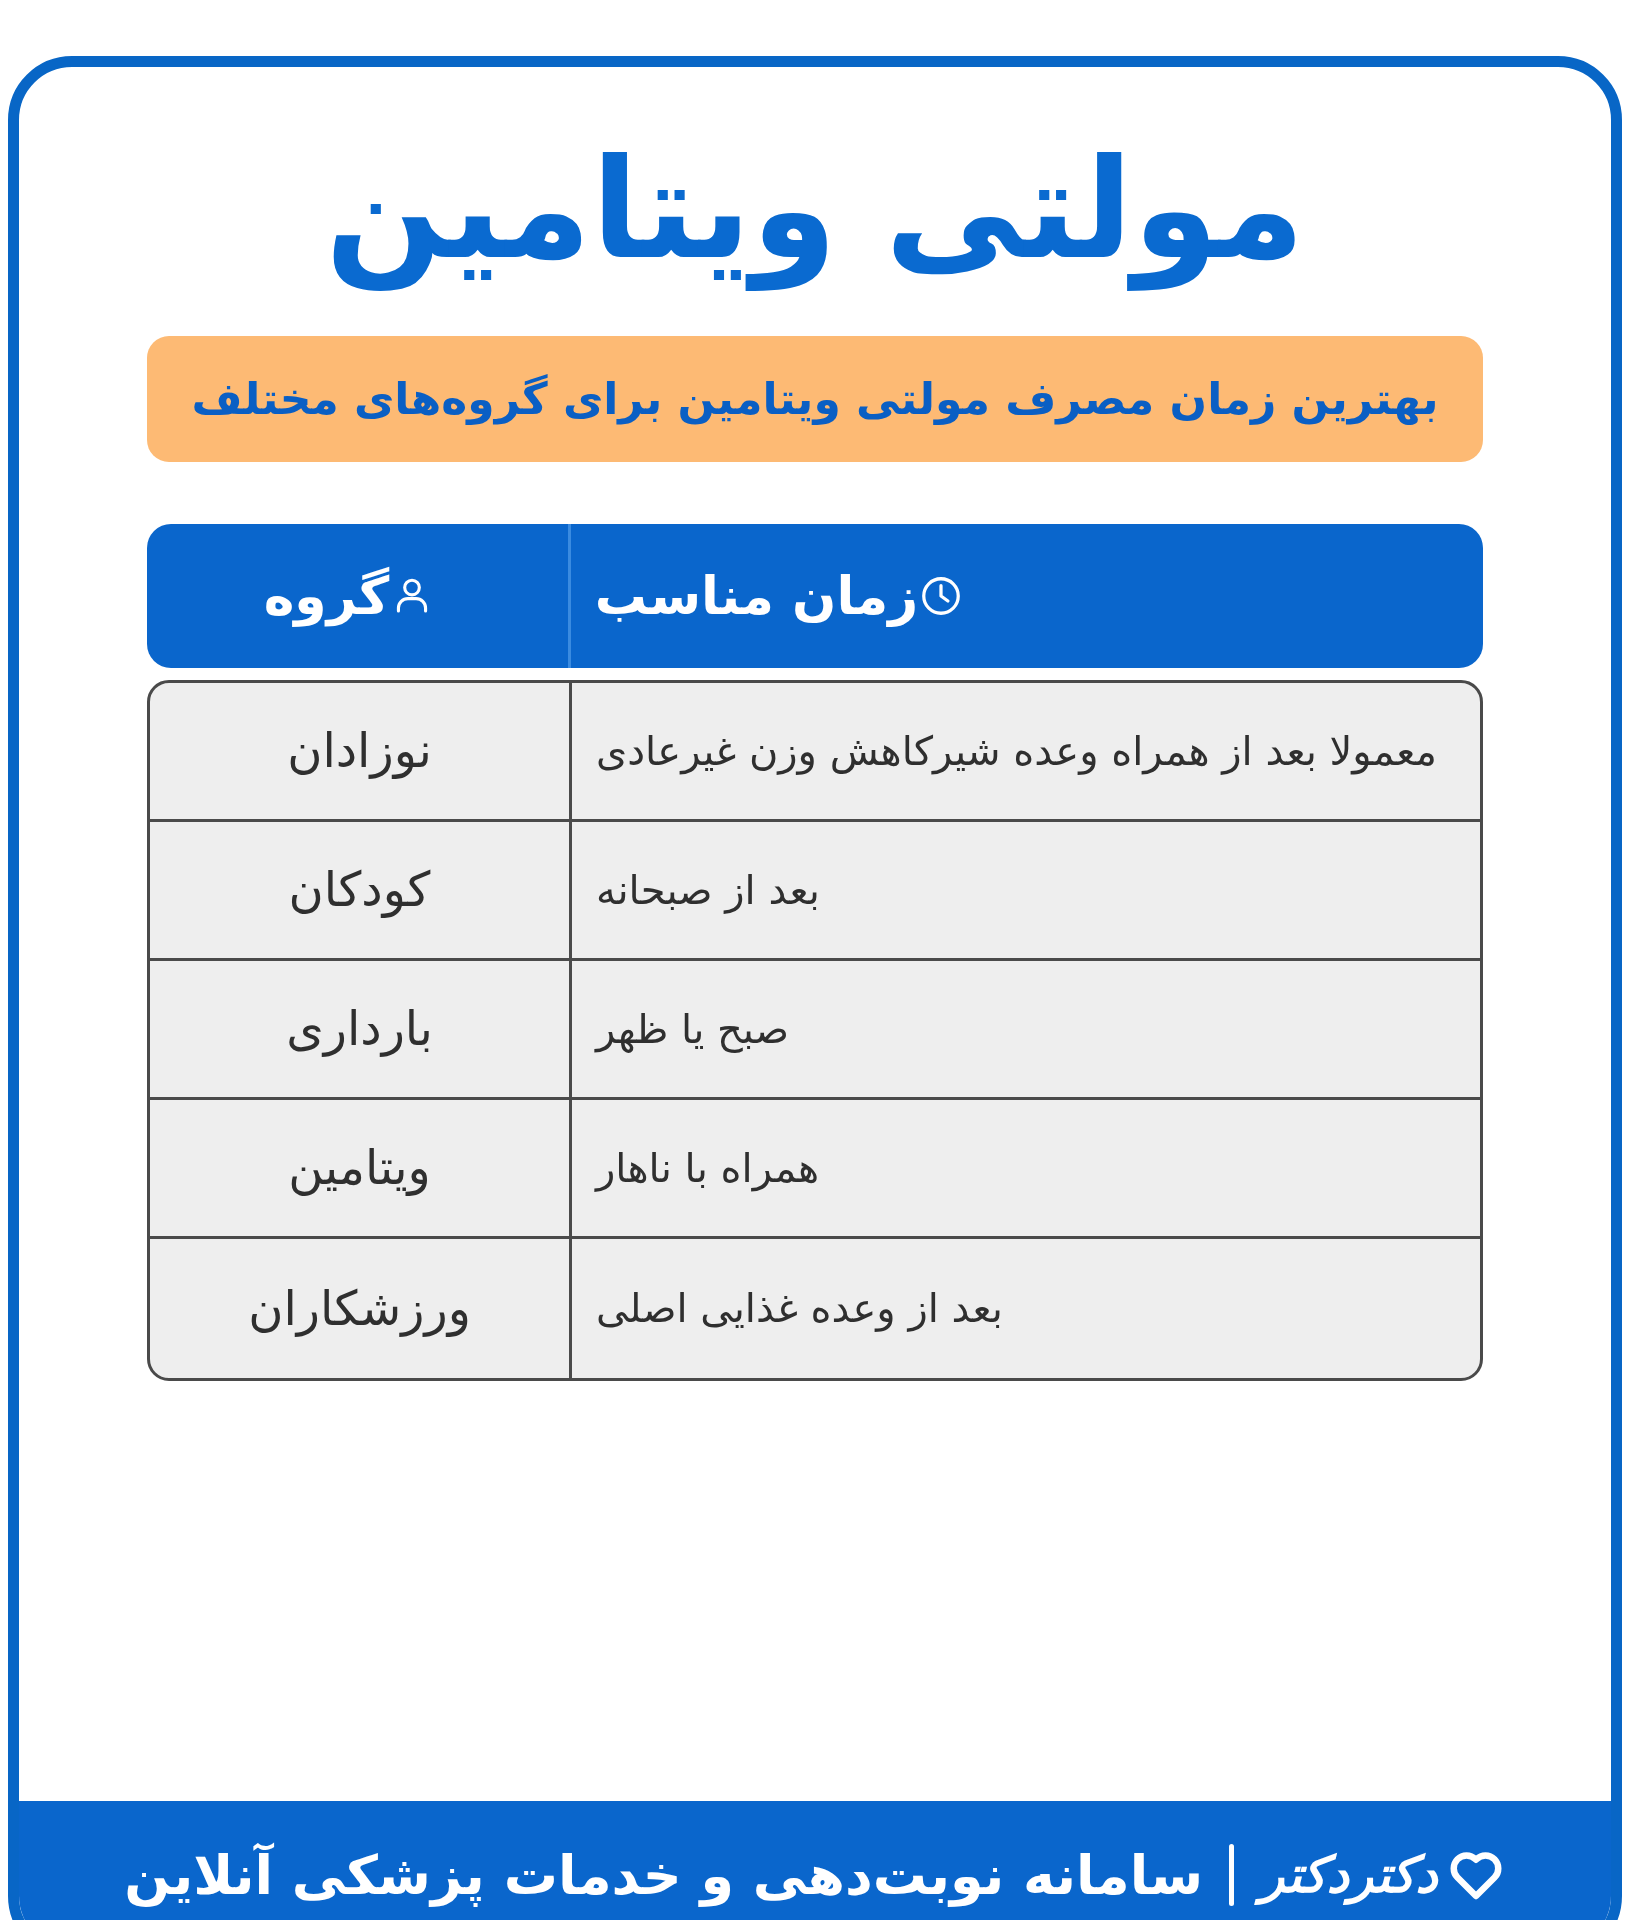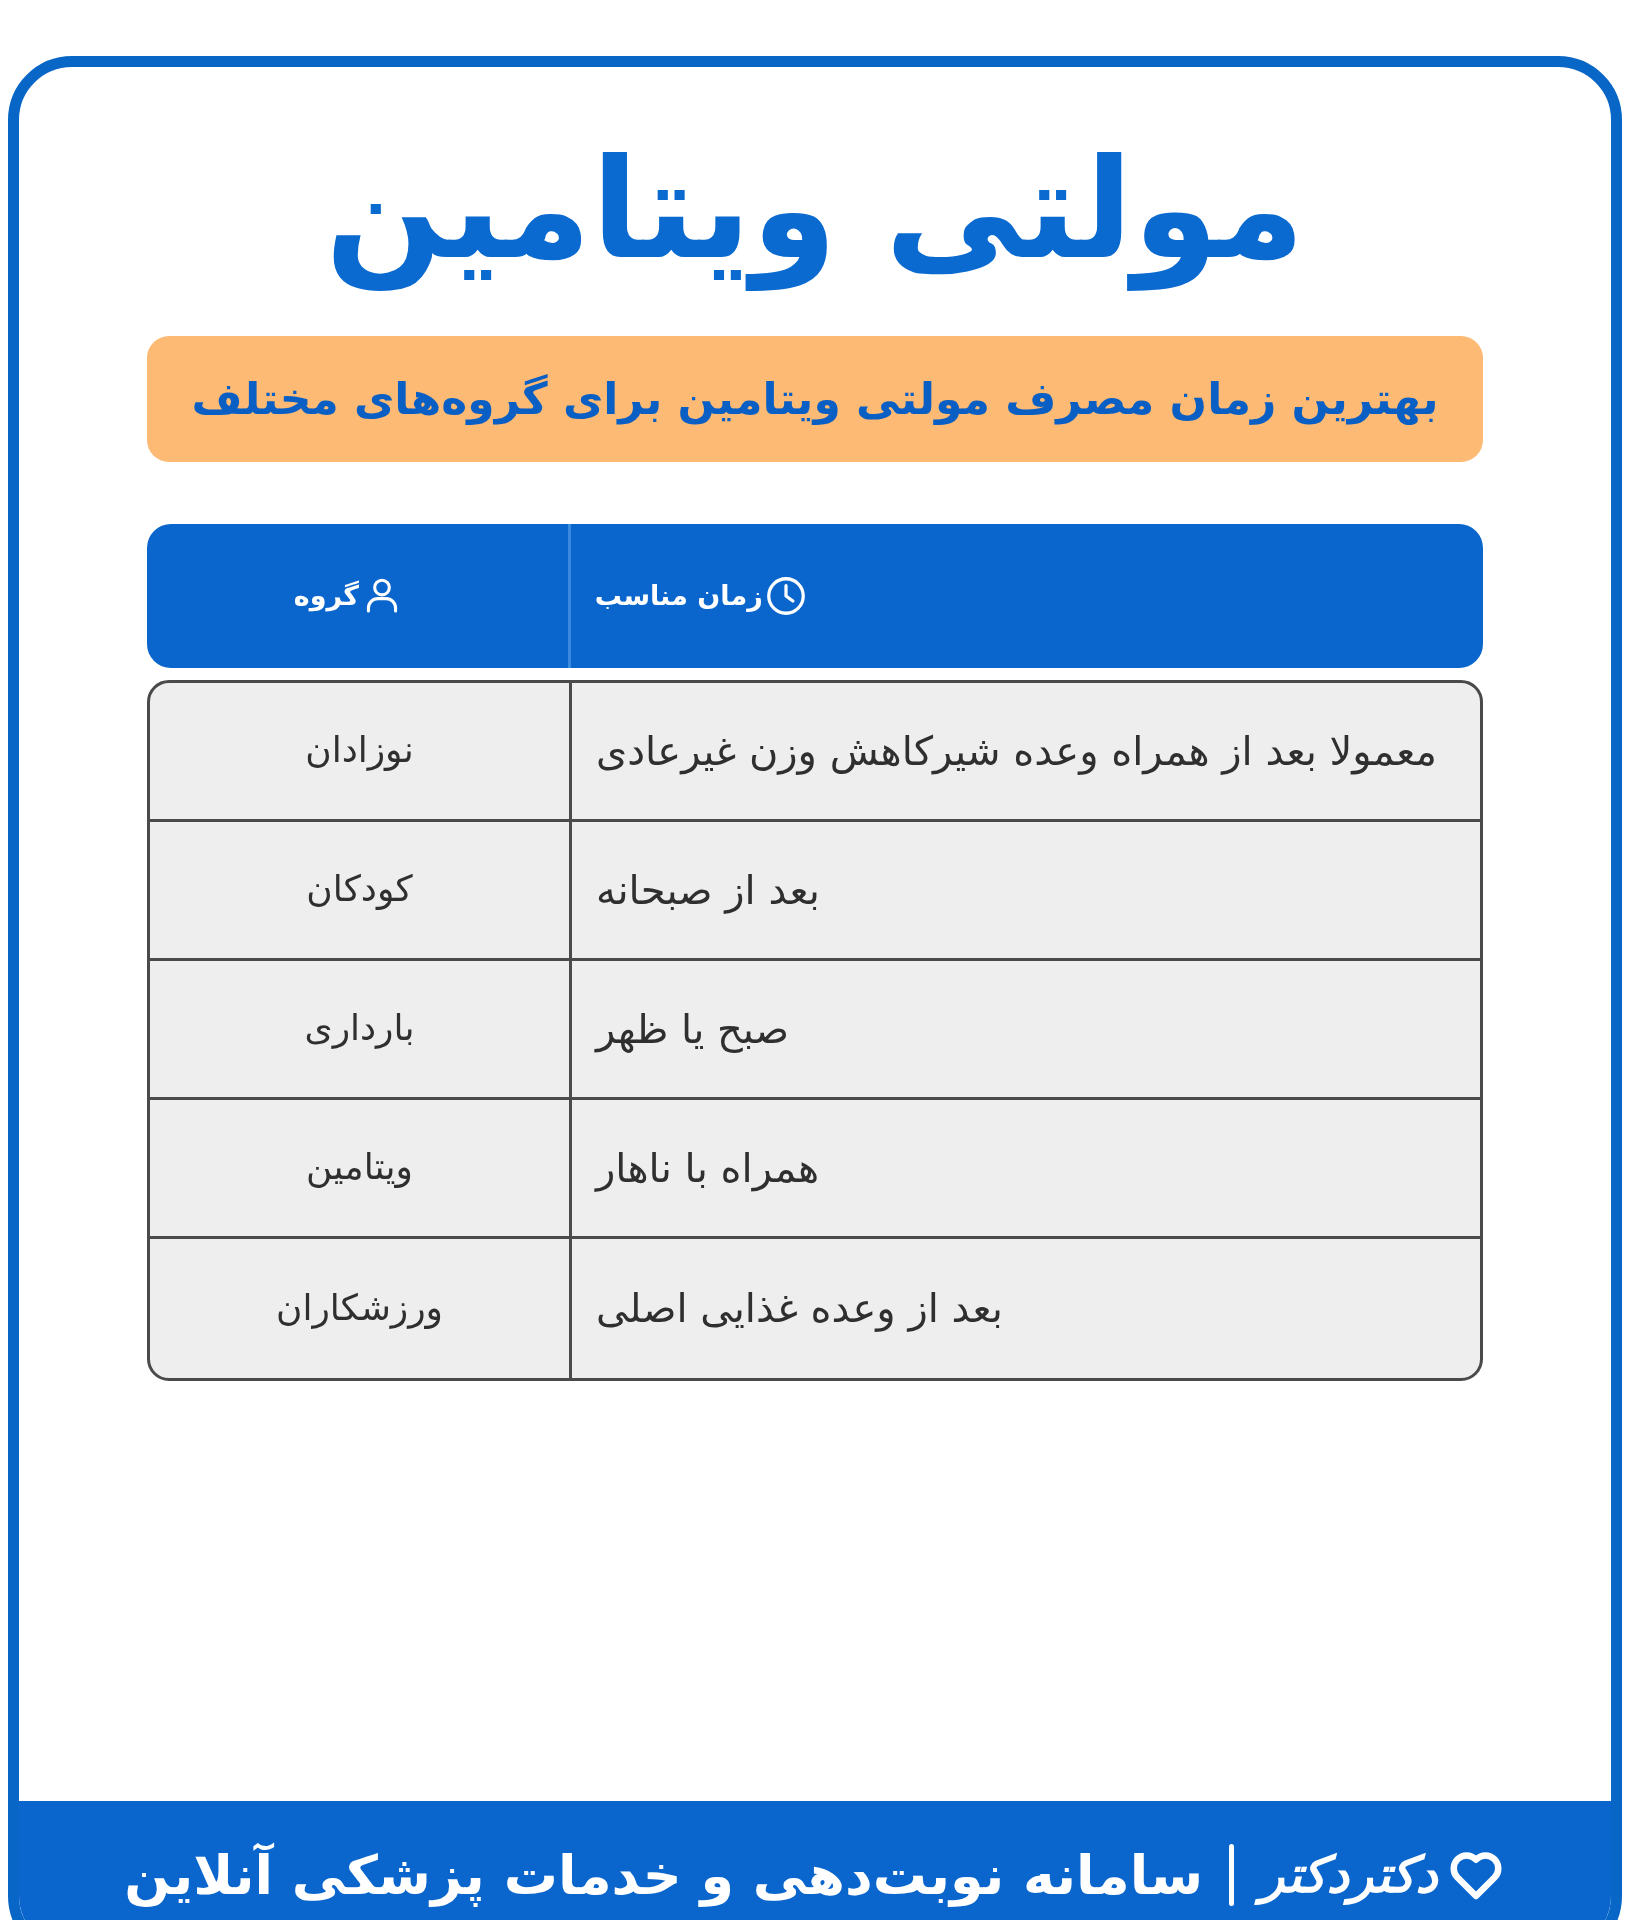--- a/index.html
+++ b/index.html
@@ -101,21 +101,21 @@
   .th-group {
     flex: 1 1 auto;
     display: flex;
     align-items: center;
     justify-content: center;
     padding: 0 24px;
   }
 
   .th-label {
     color: #ffffff;
-    font-size: 27px;
+    font-size: 52px;
     font-weight: 700;
     direction: rtl;
   }
 
   .th-icon {
     display: inline-flex;
     align-items: center;
     justify-content: center;
     margin-right: 16px;
     margin-left: 0;
@@ -160,21 +160,21 @@
 
   .cell-text {
     color: #2f2f2f;
     font-size: 40px;
     font-weight: 500;
     direction: rtl;
     line-height: 1.3;
     white-space: nowrap;
   }
 
-  .cell-text.group { font-size: 36px; }
+  .cell-text.group { font-size: 48px; }
 
   .spacer { flex: 1 1 auto; }
 
   
   .footer {
     height: 148px;
     background: #0a66cc;
     display: flex;
     align-items: center;
     justify-content: center;

